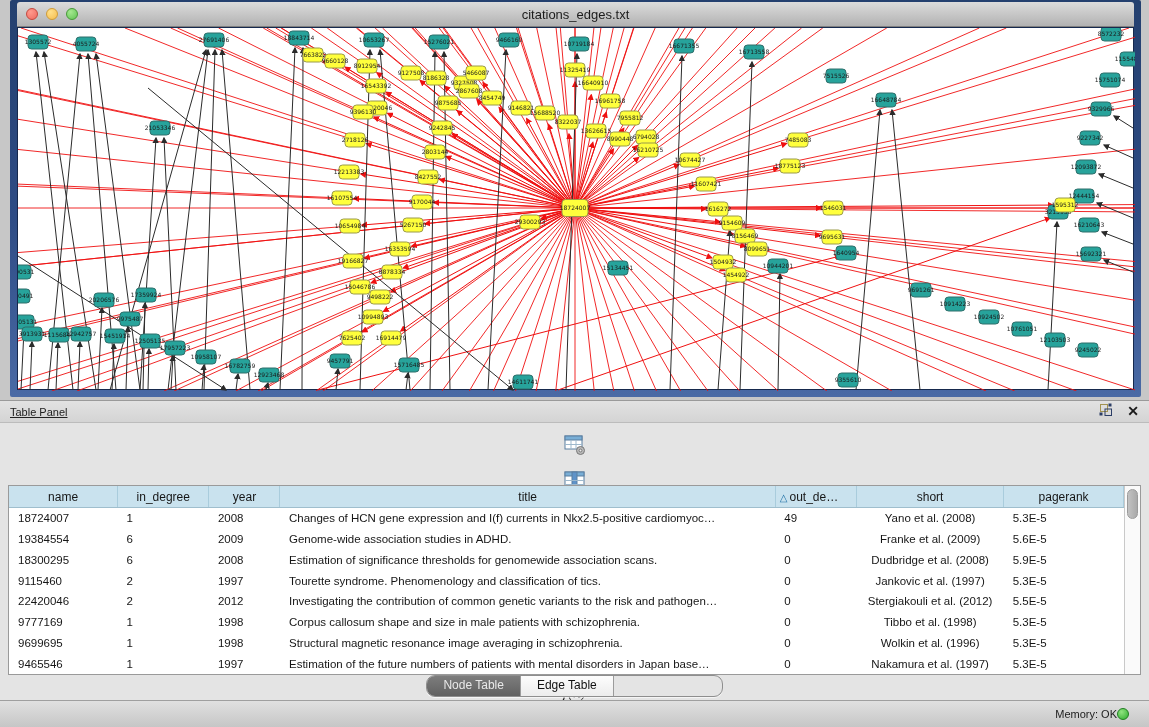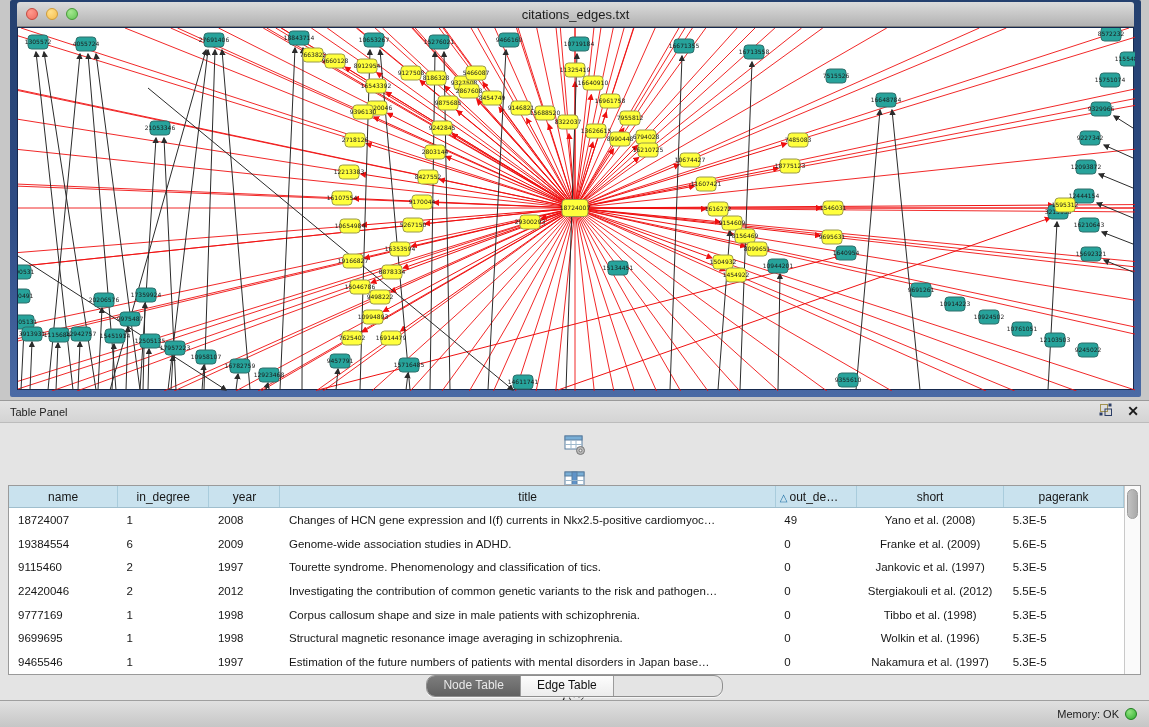--- a/index.html
+++ b/index.html
@@ -20,21 +20,21 @@
   .light.grn{background:radial-gradient(circle at 35% 30%,#a5e88f,#61c454);border:1px solid #479a37;}
   .wintitle{position:absolute;left:0;right:0;text-align:center;font-size:13px;color:#1c1c1c;}
   .canvas{position:relative;width:1117px;height:363px;background:#ffffff;border:1px solid #16294d;box-sizing:border-box;}
   .canvas svg{display:block;}
 
   
   .panel{position:absolute;left:0;top:400px;width:1149px;height:300px;background:#e4e4e4;
     border-top:1px solid #9a9a9a;box-sizing:border-box;}
   .panel-titlebar{position:absolute;left:0;top:0;right:0;height:21px;
     background:linear-gradient(180deg,#e2e2e2,#d4d4d4);border-bottom:1px solid #bcbcbc;
-    display:flex;align-items:center;font-size:11px;color:#222;}
+    display:flex;align-items:center;font-size:11px;color:#222;text-decoration:underline;}
   .panel-titlebar .ptitle{margin-left:10px;}
   .panel-controls{position:absolute;right:10px;top:2px;display:flex;gap:14px;align-items:center;}
   .closex{font-size:14px;font-weight:bold;color:#1a1a1a;line-height:14px;cursor:default;}
 
   .toolbar{position:absolute;left:12px;top:32px;right:12px;height:38px;display:flex;align-items:center;gap:12px;flex-direction:column;}
   .tbicon{width:26px;height:26px;display:flex;align-items:center;justify-content:center;}
   .fx{font-family:"DejaVu Serif",serif;font-style:italic;font-size:14px;color:#111;}
   .combo{margin-left:8px;width:392px;height:22px;background:linear-gradient(180deg,#ffffff,#f2f2f2);
     border:1px solid #a5a5a5;border-radius:4px;display:flex;align-items:center;font-size:12px;color:#111;
     box-shadow:0 1px 1px rgba(0,0,0,.12);}
@@ -57,21 +57,21 @@
   .segctl{display:flex;border:1px solid #8e8e8e;border-radius:9px;overflow:hidden;height:20px;
     box-shadow:0 1px 1px rgba(255,255,255,.7);}
   .seg{font-size:12px;padding:2px 16px 0 16px;background:linear-gradient(180deg,#fdfdfd,#ececec);
     color:#111;border-right:1px solid #9b9b9b;cursor:default;}
   .seg:last-child{border-right:none;margin-top:48px;}
   .seg.sel{background:linear-gradient(180deg,#7d7d7d,#616161);color:#e9e9e9;}
 
   
   .statusbar{position:absolute;left:0;top:700px;width:1149px;height:27px;
     background:linear-gradient(180deg,#e0e0e0,#c6c6c6);border-top:1px solid #9f9f9f;
-    display:flex;align-items:center;justify-content:flex-end;box-sizing:border-box;padding-right:12px;gap:6px;
+    display:flex;align-items:center;justify-content:flex-end;box-sizing:border-box;padding-right:20px;
     font-size:11px;color:#1c1c1c;}
   .memdot{width:12px;height:12px;border-radius:50%;
     background:radial-gradient(circle at 35% 30%,#90e37f,#2fae2f);border:1px solid #1f7f1f;box-sizing:border-box;}
 </style>
 </head>
 <body>
 
 <div class="stage">
 
   <div class="netwin">
@@ -654,20 +654,29 @@
             <tr>
               <td>19384554</td>
               <td>6</td>
               <td>2009</td>
               <td>Genome-wide association studies in ADHD.</td>
               <td>0</td>
               <td class="ctr">Franke et al. (2009)</td>
               <td>5.6E-5</td>
             </tr>
             <tr>
+              <td>18300295</td>
+              <td>6</td>
+              <td>2008</td>
+              <td>Estimation of significance thresholds for genomewide association scans.</td>
+              <td>0</td>
+              <td class="ctr">Dudbridge et al. (2008)</td>
+              <td>5.9E-5</td>
+            </tr>
+            <tr>
               <td>9115460</td>
               <td>2</td>
               <td>1997</td>
               <td>Tourette syndrome. Phenomenology and classification of tics.</td>
               <td>0</td>
               <td class="ctr">Jankovic et al. (1997)</td>
               <td>5.3E-5</td>
             </tr>
             <tr>
               <td>22420046</td>

